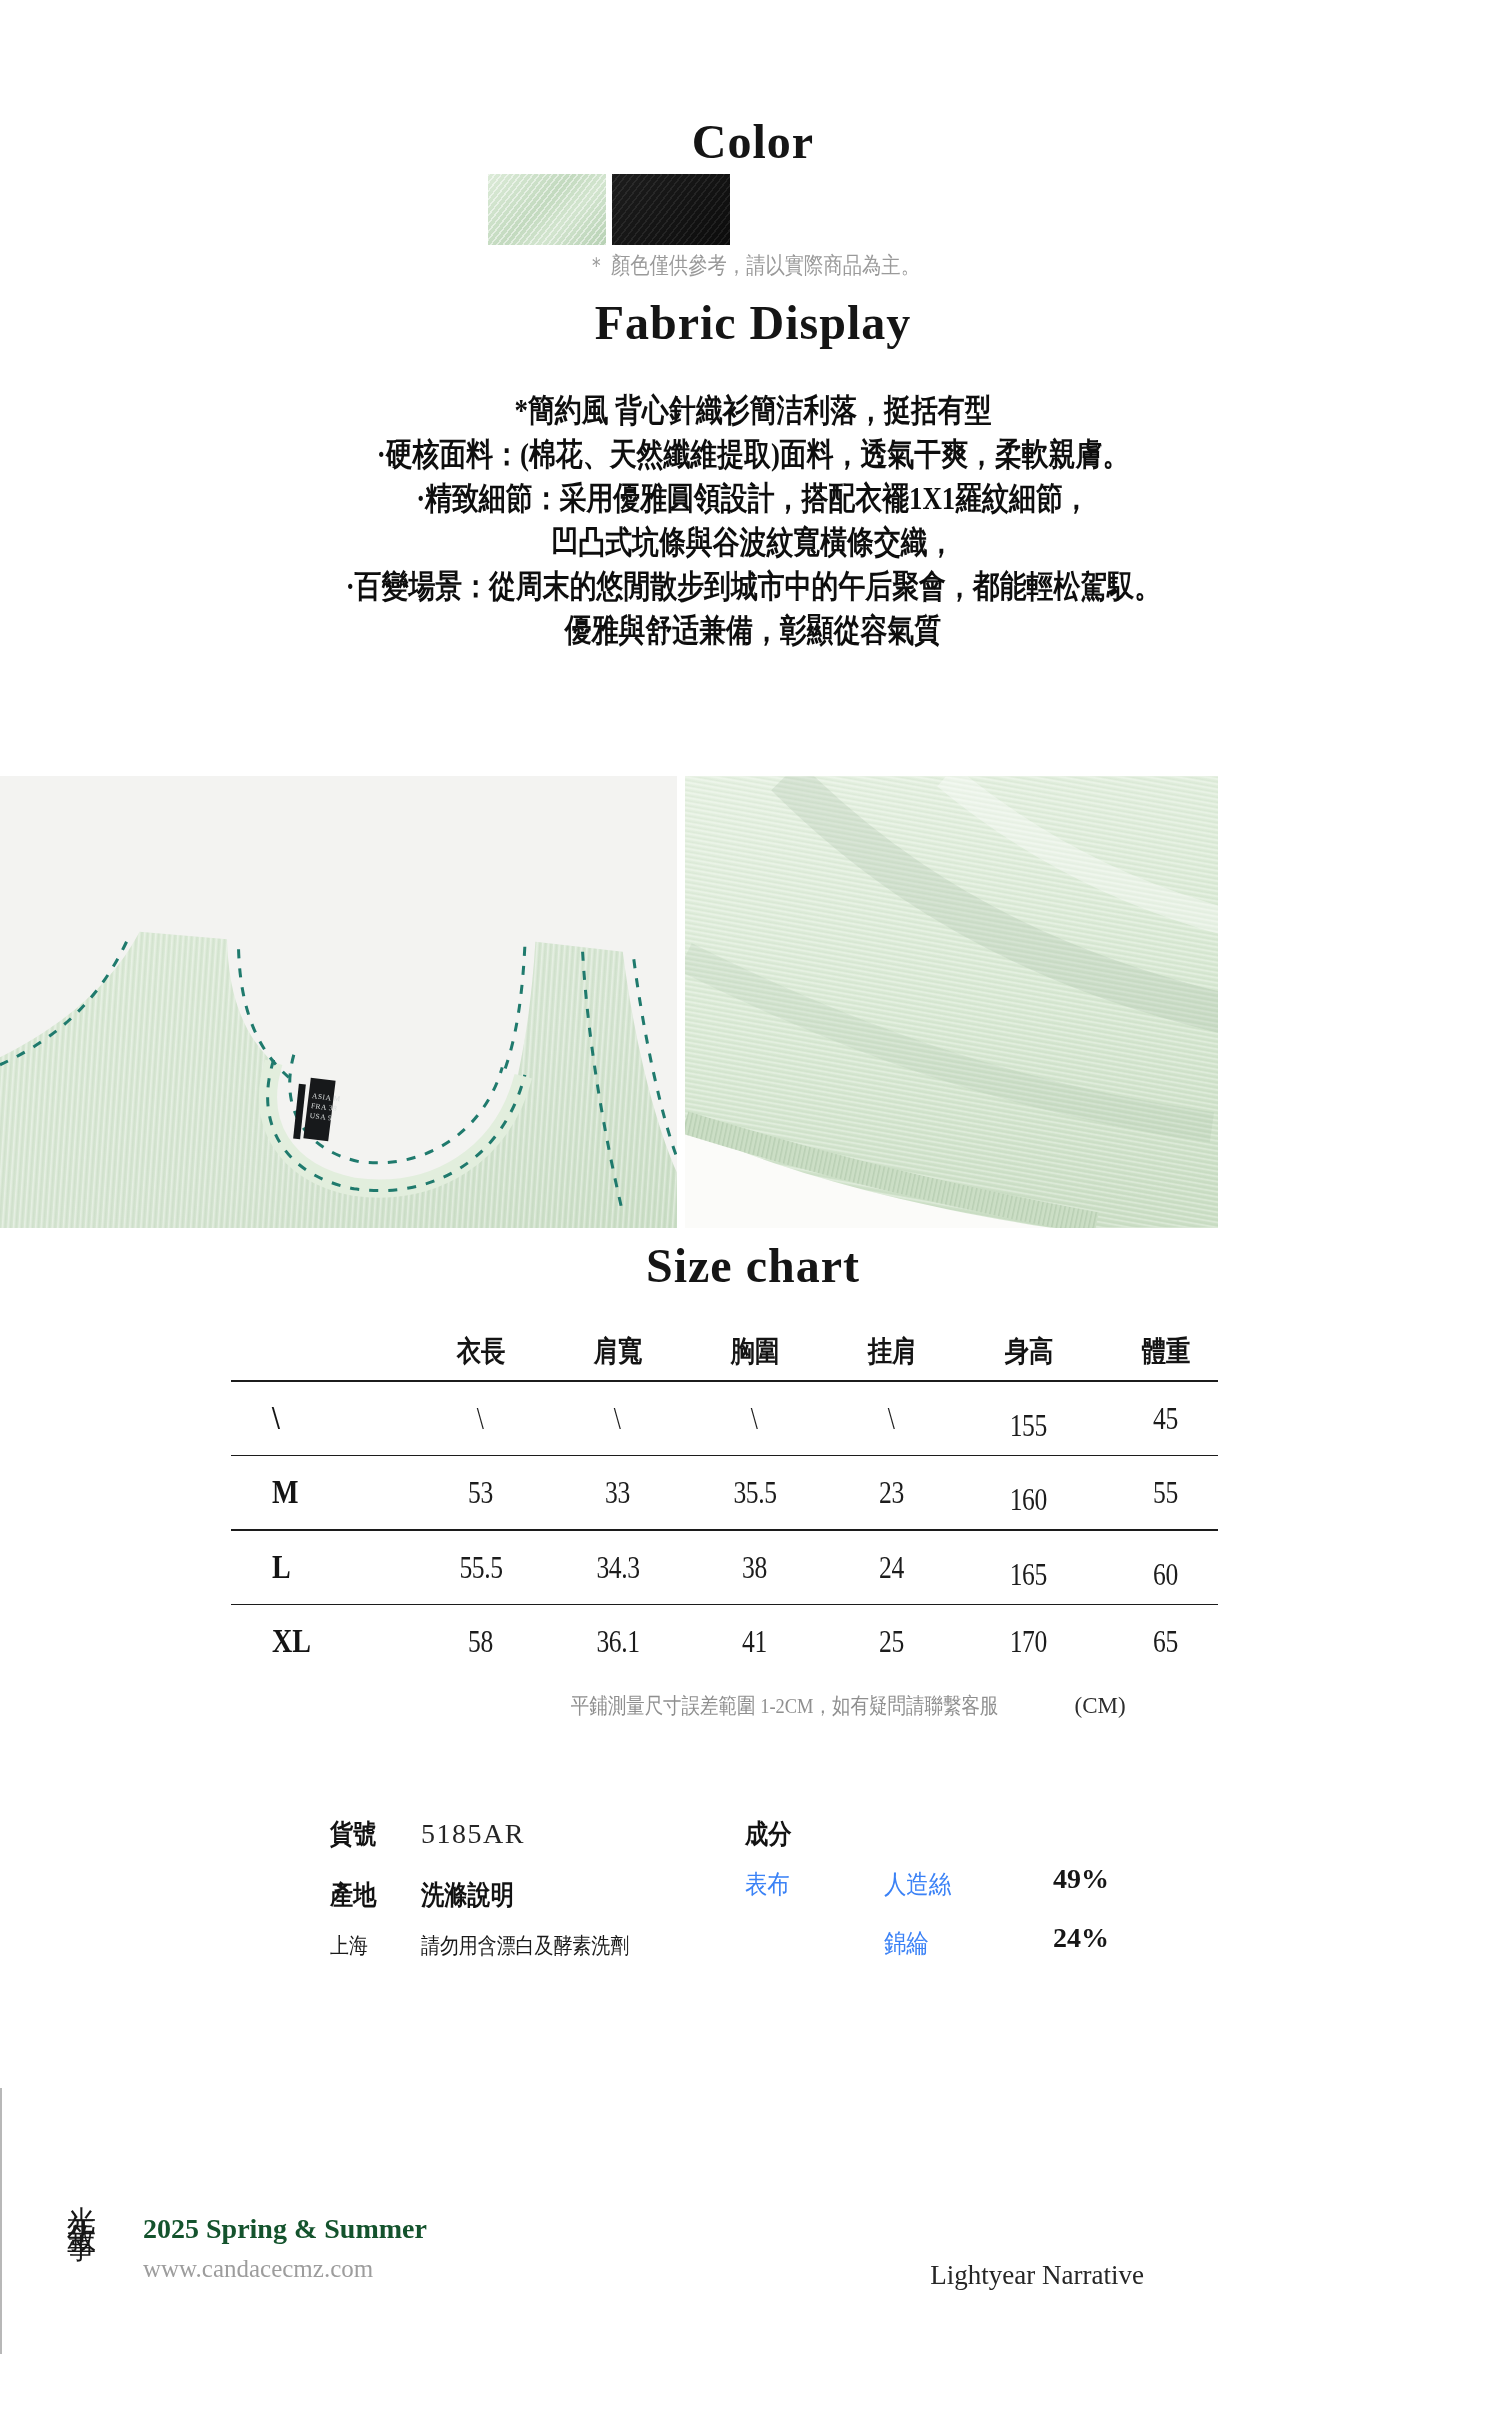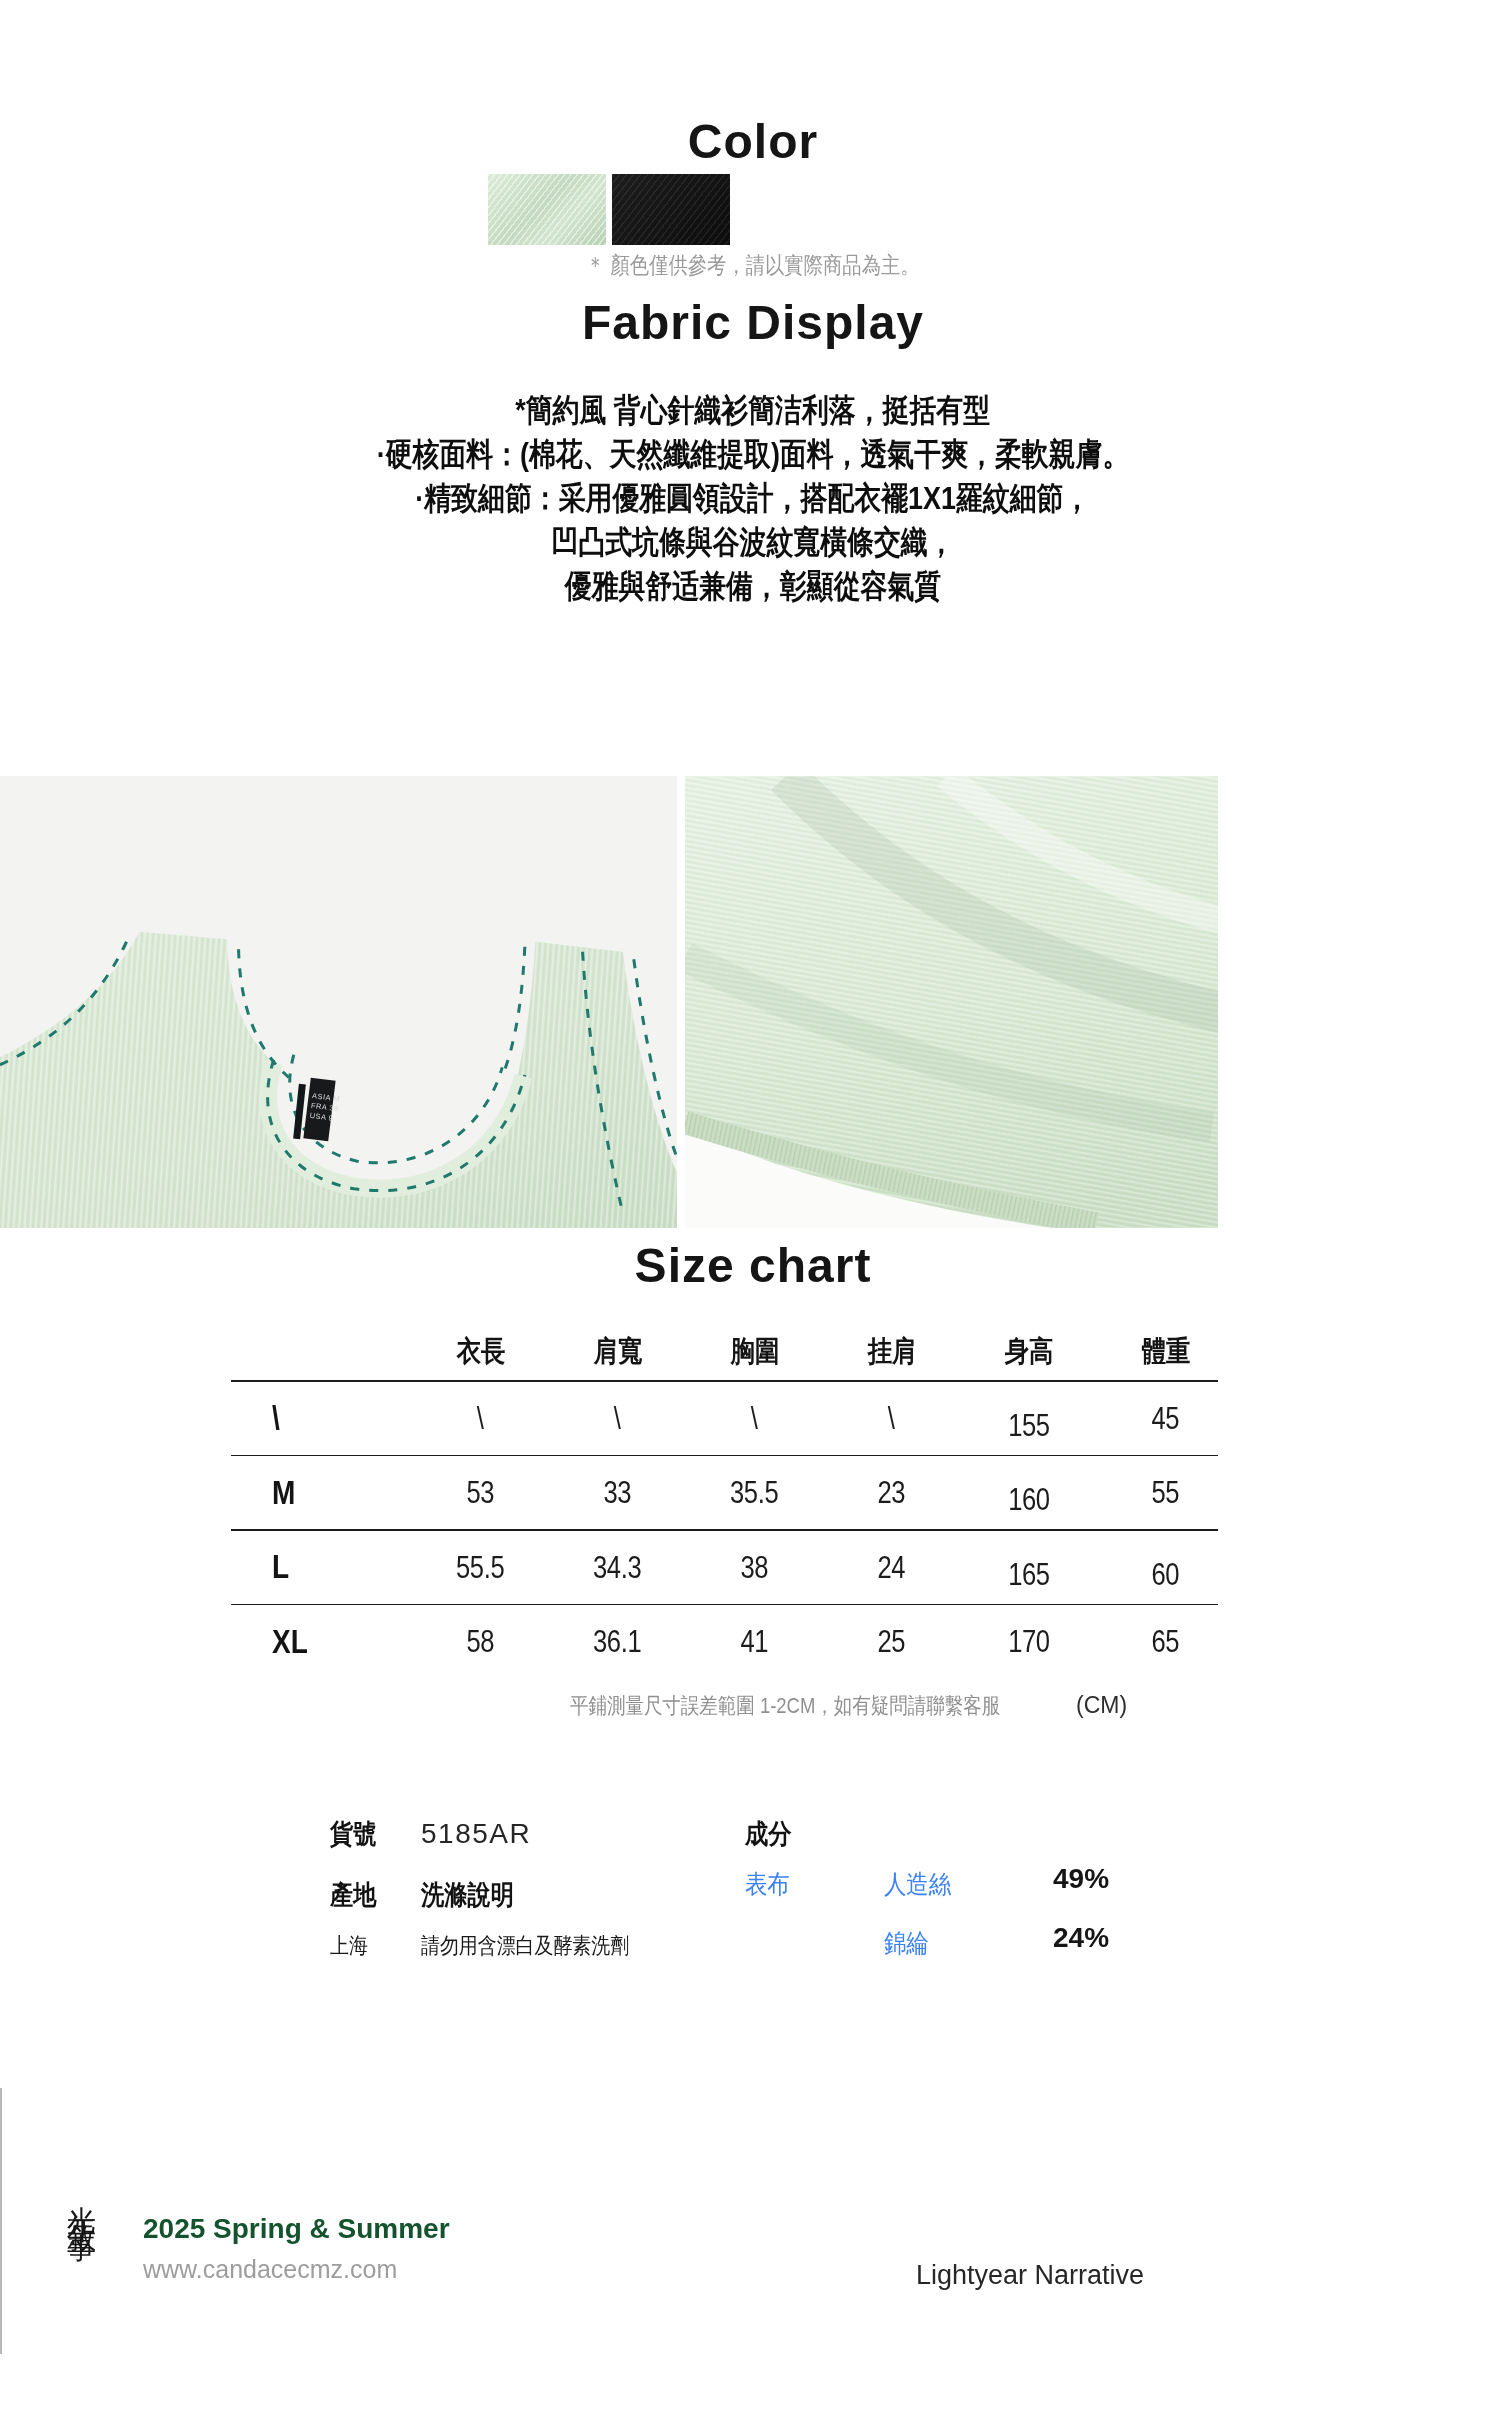--- a/index.html
+++ b/index.html
@@ -1,17 +1,17 @@
 <!DOCTYPE html>
 <html style="font-size:8px"><head>
 <meta charset="utf-8">
 <style>
   html,body{margin:0;padding:0;background:#ffffff;}
   .page{position:relative;width:1218px;height:2426px;background:#ffffff;overflow:hidden;
-        font-family:Liberation Sans, sans-serif;color:#161616;}
+        font-family:Liberation Serif, serif;color:#161616;}
 
   
   .h1{position:absolute;left:0;width:1506px;text-align:center;font-size:48px;font-weight:600;
       letter-spacing:1px;color:#151515;}
 
   
   .ck{display:inline-block;transform:scaleX(.86);transform-origin:left center;white-space:nowrap;}
   .ckc{display:inline-block;transform:scaleX(.84);transform-origin:center center;white-space:nowrap;}
 
   
@@ -94,20 +94,21 @@
     <span class="ckc">＊ 顏色僅供參考，請以實際商品為主。</span>
   </div>
 
   <div class="h1" style="top:295px;">Fabric Display</div>
 
   <div class="fabric-lines">
     <div class="fline"><span class="ckc">*簡約風 背心針織衫簡洁利落，挺括有型</span></div>
     <div class="fline"><span class="ckc">·硬核面料：(棉花、天然纖維提取)面料，透氣干爽，柔軟親膚。</span></div>
     <div class="fline"><span class="ckc">·精致細節：采用優雅圓領設計，搭配衣襬1X1羅紋細節，</span></div>
     <div class="fline"><span class="ckc">凹凸式坑條與谷波紋寬橫條交織，</span></div>
+    <div class="fline"><span class="ckc">·百變場景：從周末的悠閒散步到城市中的午后聚會，都能輕松駕馭。</span></div>
     <div class="fline"><span class="ckc">優雅與舒适兼備，彰顯從容氣質</span></div>
   </div>
 
   <div class="photos">
 
     <div class="photo left">
       <svg width="677" height="452" viewBox="0 0 1348 900">
         <defs>
           <linearGradient id="gTop" x1="0" y1="0" x2="1" y2="1">
             <stop offset="0" stop-color="#dcead7"></stop>

